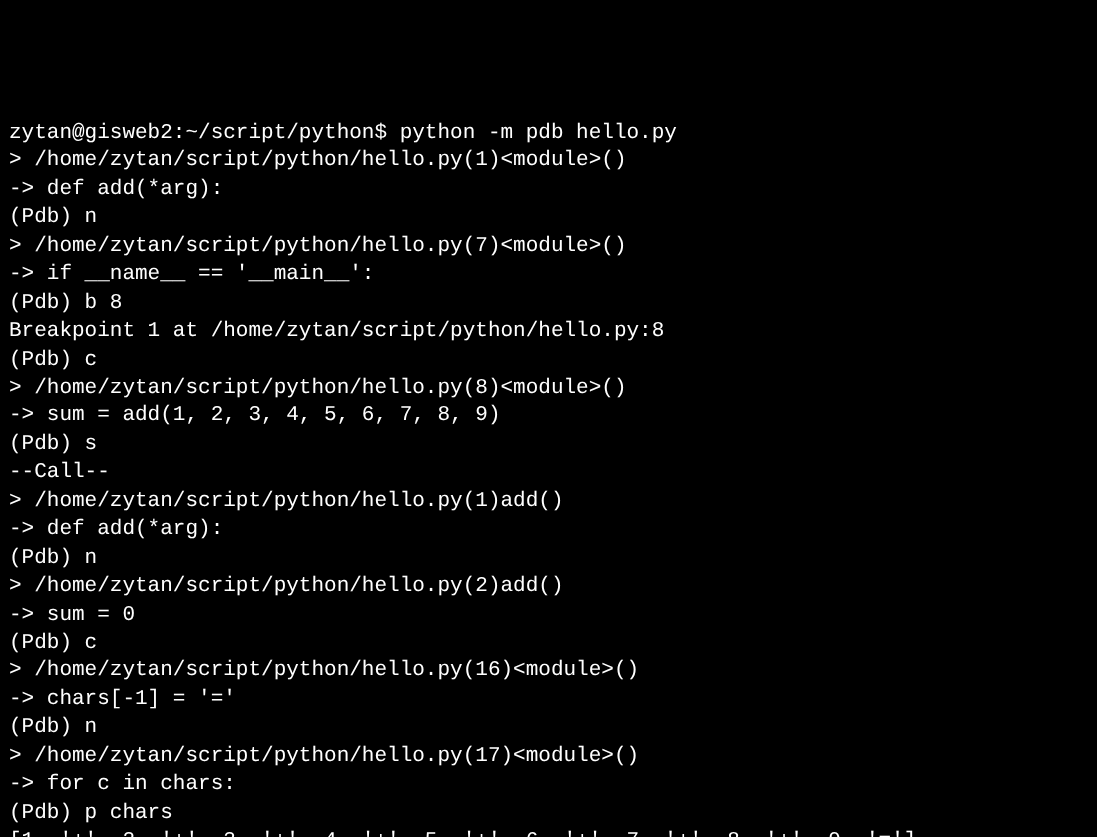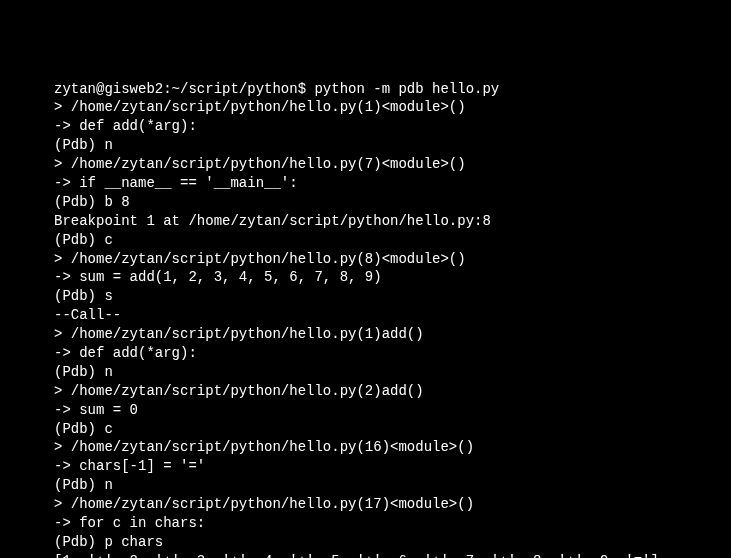--- a/index.html
+++ b/index.html
@@ -14,21 +14,20 @@
       font-size: 14px;
       line-height: 1.35;
       padding: 4px 6px;
       width: 731px;
       height: 558px;
       overflow: hidden;
       white-space: pre;
     }
     .terminal-line {
       display: block;
-      margin-left: 48px;
     }
   </style>
 </head>
 <body>
 
 
 
 <div><span class="terminal-line">zytan@gisweb2:~/script/python$ python -m pdb hello.py</span><span class="terminal-line">&gt; /home/zytan/script/python/hello.py(1)&lt;module&gt;()</span><span class="terminal-line">-&gt; def add(*arg):</span><span class="terminal-line">(Pdb) n</span><span class="terminal-line">&gt; /home/zytan/script/python/hello.py(7)&lt;module&gt;()</span><span class="terminal-line">-&gt; if __name__ == '__main__':</span><span class="terminal-line">(Pdb) b 8</span><span class="terminal-line">Breakpoint 1 at /home/zytan/script/python/hello.py:8</span><span class="terminal-line">(Pdb) c</span><span class="terminal-line">&gt; /home/zytan/script/python/hello.py(8)&lt;module&gt;()</span><span class="terminal-line">-&gt; sum = add(1, 2, 3, 4, 5, 6, 7, 8, 9)</span><span class="terminal-line">(Pdb) s</span><span class="terminal-line">--Call--</span><span class="terminal-line">&gt; /home/zytan/script/python/hello.py(1)add()</span><span class="terminal-line">-&gt; def add(*arg):</span><span class="terminal-line">(Pdb) n</span><span class="terminal-line">&gt; /home/zytan/script/python/hello.py(2)add()</span><span class="terminal-line">-&gt; sum = 0</span><span class="terminal-line">(Pdb) c</span><span class="terminal-line">&gt; /home/zytan/script/python/hello.py(16)&lt;module&gt;()</span><span class="terminal-line">-&gt; chars[-1] = '='</span><span class="terminal-line">(Pdb) n</span><span class="terminal-line">&gt; /home/zytan/script/python/hello.py(17)&lt;module&gt;()</span><span class="terminal-line">-&gt; for c in chars:</span><span class="terminal-line">(Pdb) p chars</span><span class="terminal-line">[1, '+', 2, '+', 3, '+', 4, '+', 5, '+', 6, '+', 7, '+', 8, '+', 9, '=']</span></div>
 
 

